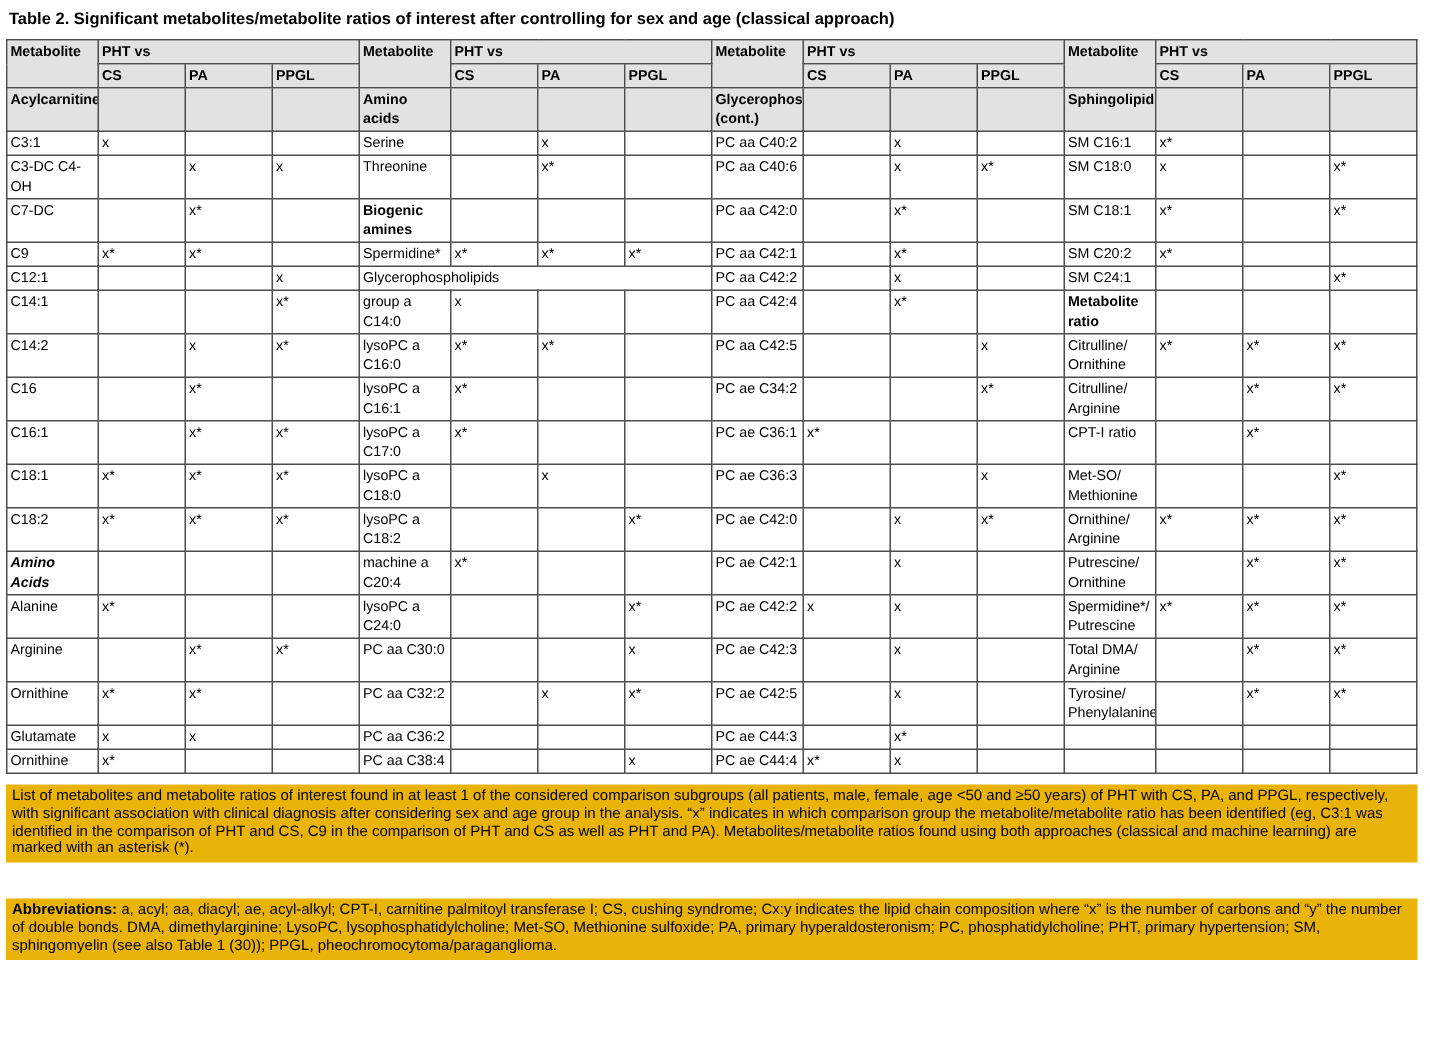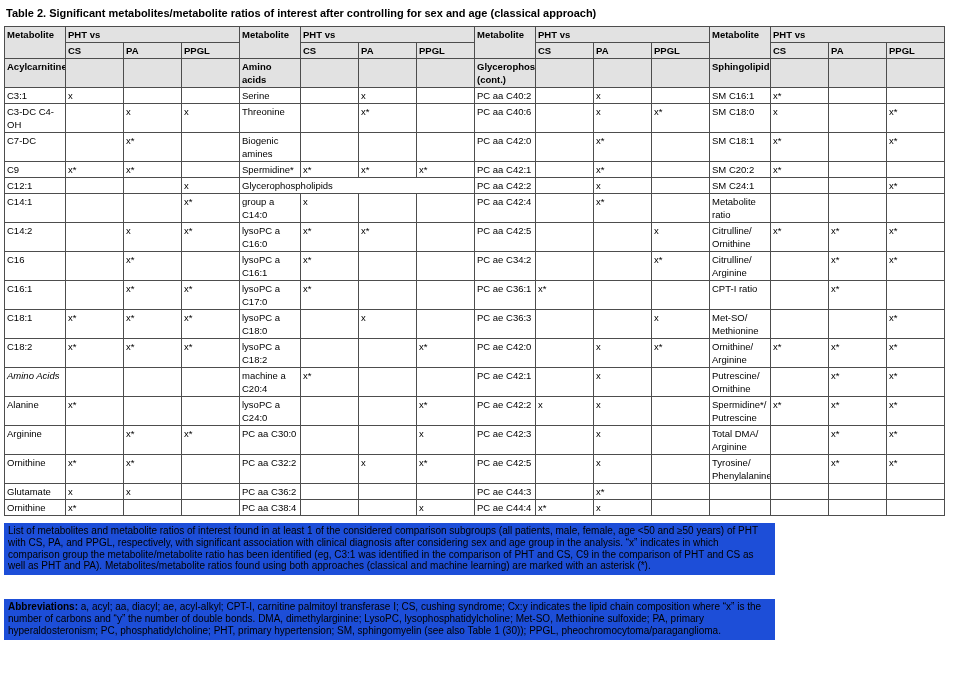--- a/index.html
+++ b/index.html
@@ -13,26 +13,26 @@
     border:1px solid #4d4d4d;
     font-size:9.5px; line-height:13px;
     padding:1px 2px; vertical-align:top; text-align:left;
     font-weight:normal; overflow:hidden;
   }
   tr.hdr th { background:#e2e2e2; font-weight:bold; }
   th.sub { }
   tr.secrow td { background:#e2e2e2; font-weight:bold; white-space:normal; }
   td.name { }
   td.mark { }
-  td.sec-label { font-weight:normal; }
+  td.sec-label { font-weight:bold; }
   td.sec-label.italic { font-style:italic; }
   td.span-label { font-weight:normal; white-space:nowrap; }
   .footnote {
-    background:#1d4ed8; margin:7px 1px 0 0; padding:2px 5px 3px 4px;
-    font-size:10px; line-height:11.8px; width:771px;
+    background:#eab308; margin:7px 1px 0 0; padding:2px 5px 3px 4px;
+    font-size:10px; line-height:11.8px; width:941px;
   }
   .footnote b { font-weight:bold; }
   .fn2 { margin-top:24px; }
 </style>
 </head>
 <body>
 
 <div class="page">
 
   <div class="title">Table 2. Significant metabolites/metabolite ratios of interest after controlling for sex and age (classical approach)</div>

